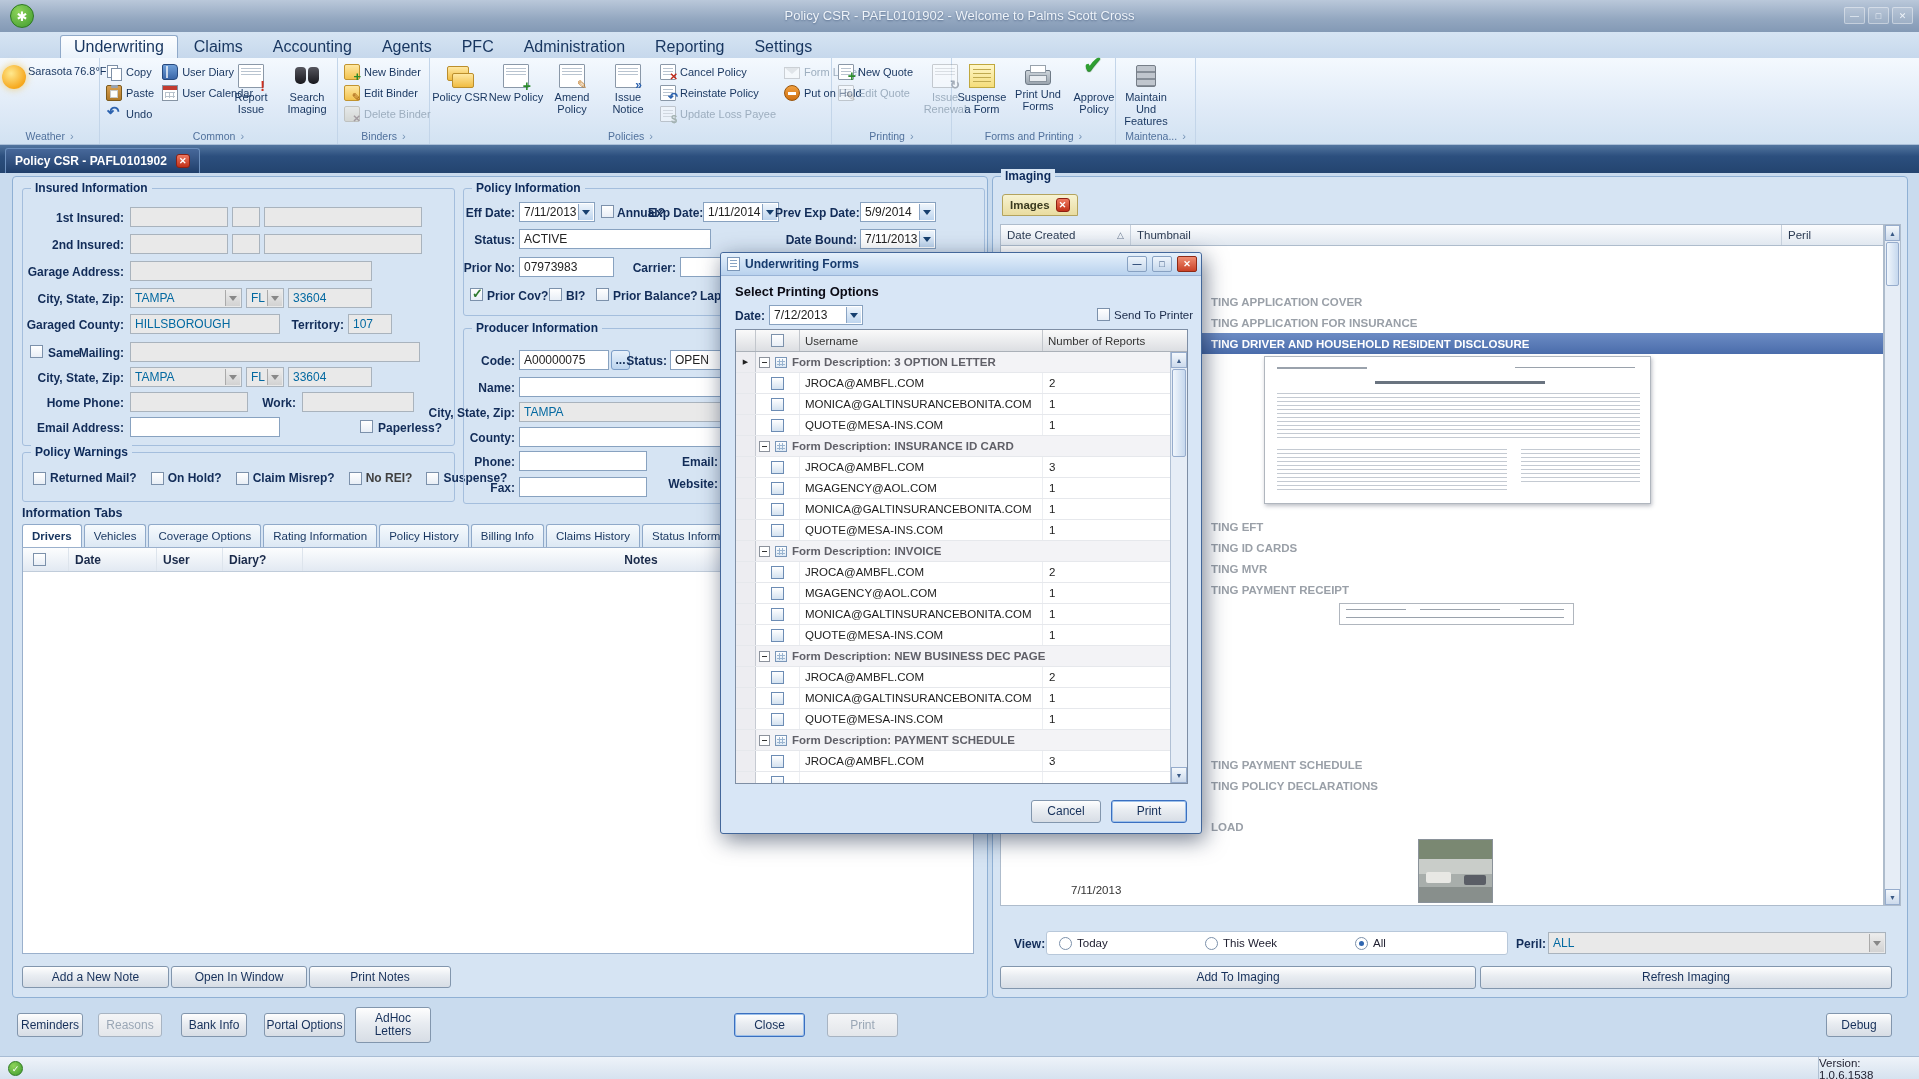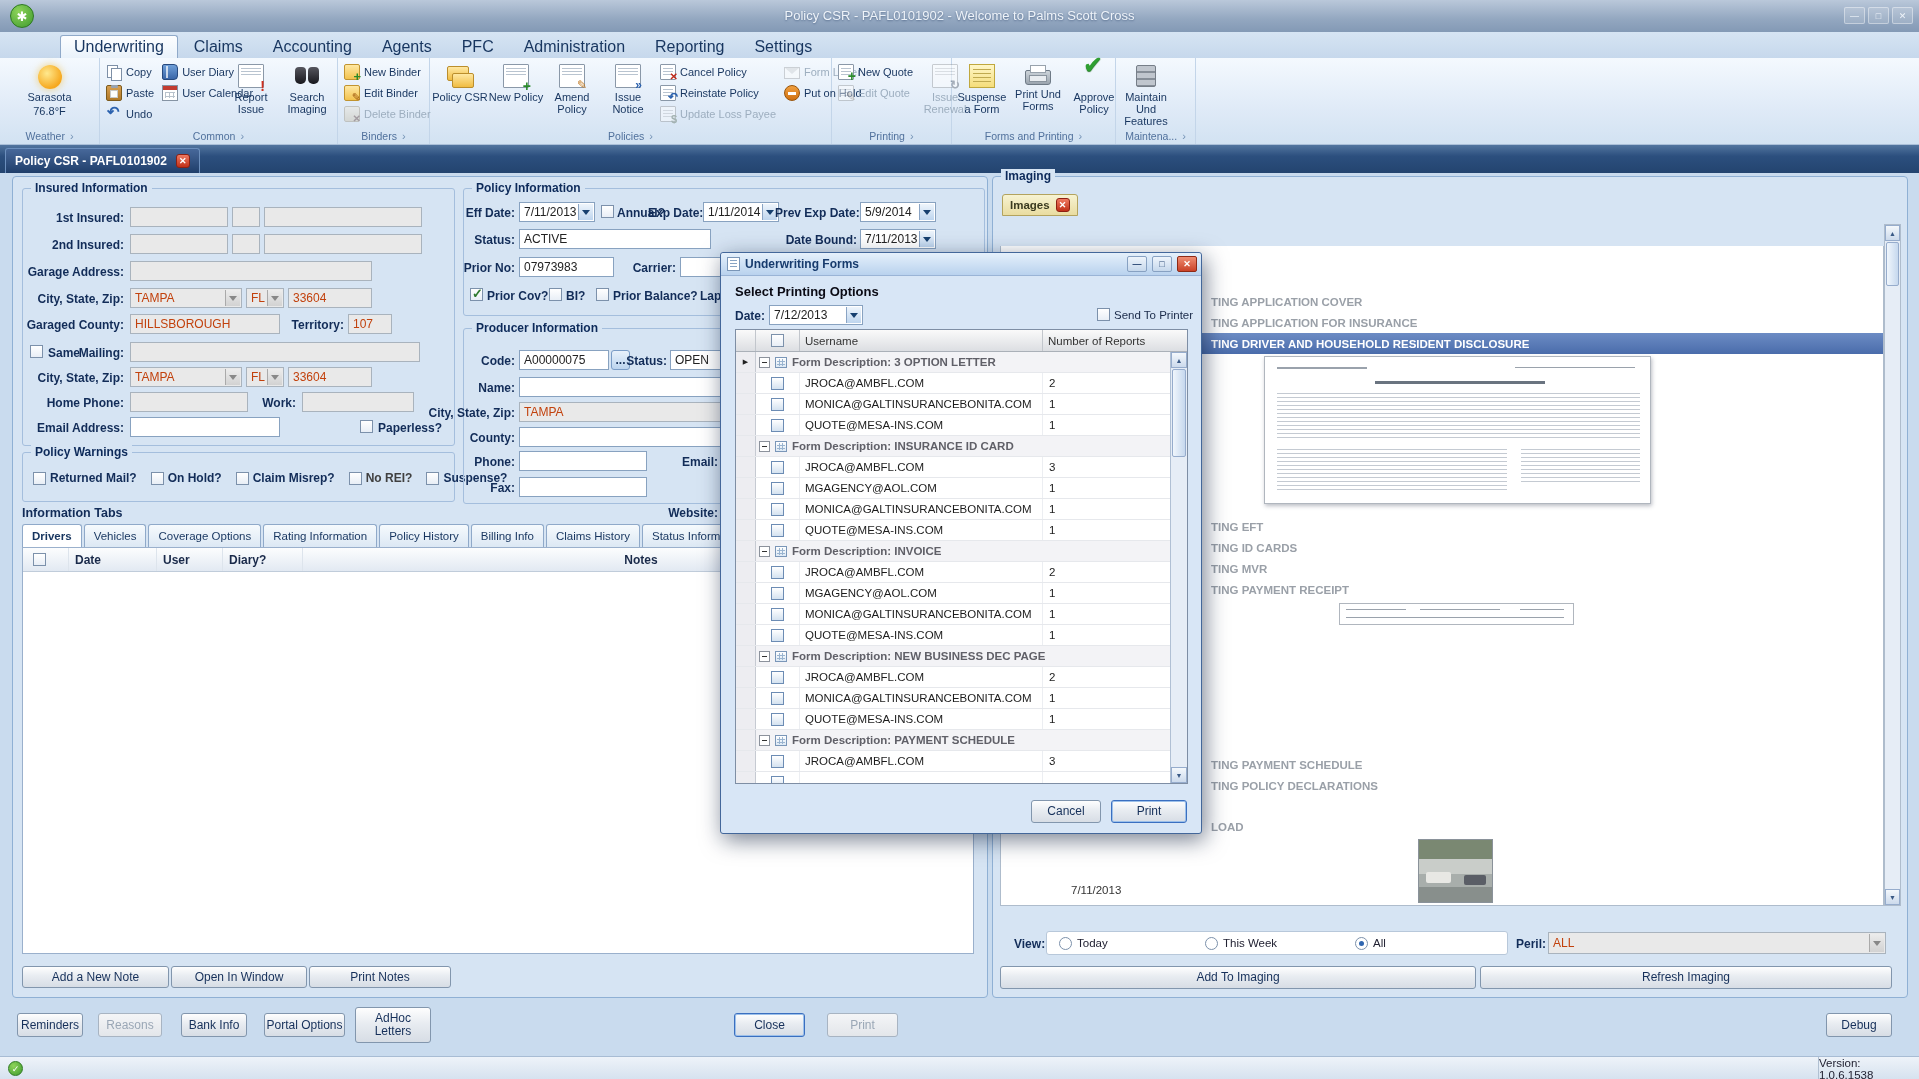--- a/index.html
+++ b/index.html
@@ -22,21 +22,21 @@
 .rg-body{flex:1;display:flex;align-items:flex-start;padding:3px 2px 0 2px;}
 .rg-footer{height:17px;display:flex;align-items:center;justify-content:center;gap:5px;font-size:10.5px;color:#51719c;}
 .rg-footer .chev{font-size:11px;color:#7391b5;}
 .rg-smalls{display:flex;flex-flow:column wrap;height:64px;align-content:flex-start;}
 .rg-larges{display:flex;}
 .rbtn-lg{width:56px;display:flex;flex-direction:column;align-items:center;padding-top:3px;text-align:center;font-size:11px;line-height:12px;color:#17355f;}
 .rbtn-lg .ic{margin-bottom:3px;}
 .rbtn-sm{display:flex;align-items:center;gap:4px;height:21px;padding:0 4px;font-size:11px;color:#17355f;white-space:nowrap;}
 [data-state="disabled"]{color:#9daebf !important;}
 [data-state="disabled"] .ic{opacity:.45;filter:grayscale(80%);}
-.weather-col{width:96px;display:flex;flex-direction:column;align-items:center;gap:2px;padding-top:4px;font-size:11px;color:#17355f;}
+.weather-col{width:96px;display:flex;flex-direction:row;align-items:flex-start;gap:2px;padding-top:4px;font-size:11px;color:#17355f;}
 
 
 .ic{display:inline-block;position:relative;flex:none;}
 .ic16{width:16px;height:16px;}
 .ic24{width:26px;height:24px;}
 .i-sun{width:24px;height:24px;border-radius:50%;background:radial-gradient(circle at 38% 35%,#ffe98e,#f6a81e 70%);box-shadow:0 0 7px 1px rgba(242,193,72,.55);}
 .i-copy::before,.i-copy::after{content:"";position:absolute;width:9px;height:11px;background:#fff;border:1px solid #7d8fa6;}
 .i-copy::before{left:1px;top:1px;}.i-copy::after{left:5px;top:4px;}
 .i-paste{background:linear-gradient(#d8a050,#b07828);border:1px solid #7d5a1c;border-radius:2px;}
 .i-paste::before{content:"";position:absolute;left:3px;top:4px;right:3px;bottom:2px;background:#fdfdfd;border:1px solid #c8c8c8;}
@@ -84,21 +84,21 @@
 
 
 .panel{position:absolute;background:#d6e4f3;border:1px solid #8fb0d4;border-radius:4px;}
 .gbox{position:absolute;border:1px solid #a4bedd;border-radius:3px;}
 .gtitle{position:absolute;top:-8px;left:8px;padding:0 4px;background:#d6e4f3;font-weight:bold;font-size:12px;color:#0d2a5a;white-space:nowrap;}
 
 
 .lbl{position:absolute;font-weight:bold;color:#122c58;font-size:12px;white-space:nowrap;}
 .lbl.ra{text-align:right;}
 .fld{position:absolute;height:20px;background:#fff;border:1px solid #88a2c0;font-size:12px;color:#222;display:flex;align-items:center;padding:0 4px;overflow:hidden;white-space:nowrap;}
-.fld.dis{background:#e9e9e9;border-color:#a9b3bd;color:#c2410c;}
+.fld.dis{background:#e9e9e9;border-color:#a9b3bd;color:#0369a1;}
 .combo{padding-right:18px;}
 .dd{position:absolute;top:1px;right:1px;bottom:1px;width:15px;background:linear-gradient(#eef5fc,#bed5ee);border-left:1px solid #8aa4c4;display:flex;align-items:center;justify-content:center;}
 .dd i{width:0;height:0;border:4px solid transparent;border-top:5px solid #17406f;margin-top:5px;}
 .fld.dis .dd{background:linear-gradient(#ececec,#d2d2d2);border-left-color:#aaa;}
 .fld.dis .dd i{border-top-color:#888;}
 .cb{width:13px;height:13px;background:linear-gradient(#fff,#e8eef6);border:1px solid #7c91ab;display:inline-block;flex:none;position:relative;}
 .cb.on::after{content:"✓";position:absolute;left:1px;top:-3px;font-size:13px;font-weight:bold;color:#2f7a2f;}
 .rb{width:13px;height:13px;border-radius:50%;background:#fff;border:1px solid #7c91ab;display:inline-block;flex:none;position:relative;}
 .rb.on::after{content:"";position:absolute;left:3px;top:3px;width:5px;height:5px;border-radius:50%;background:#2f66b0;}
 .btn{position:absolute;display:flex;align-items:center;justify-content:center;background:linear-gradient(#fefefe,#e8ecf1 45%,#d7dde5);border:1px solid #8296ad;border-radius:3px;font-size:12px;color:#16305a;text-align:center;line-height:13px;}
@@ -665,26 +665,38 @@
       <span>TAMPA</span>
     </div>
   <div class="lbl ra" style="left:465px;top:431px;width:50px;">County:</div>
   <div class="fld" style="left:519px;top:427px;width:416px;"></div>
   <div class="lbl ra" style="left:465px;top:455px;width:50px;">Phone:</div>
   <div class="fld" style="left:519px;top:451px;width:128px;"></div>
   <div class="lbl ra" style="left:676px;top:455px;width:42px;">Email:</div>
   <div class="fld" style="left:722px;top:451px;width:213px;"></div>
   <div class="lbl ra" style="left:465px;top:481px;width:50px;">Fax:</div>
   <div class="fld" style="left:519px;top:477px;width:128px;"></div>
-  <div class="lbl ra" style="left:662px;top:506px;width:56px;">Website:</div>
+  <div class="lbl ra" style="left:662px;top:477px;width:56px;">Website:</div>
   <div class="fld" style="left:722px;top:477px;width:213px;"></div>
 
   <div class="imgtab" style="left:1002px;top:194px;">
     <span>Images</span>
     <span class="tab-x">✕</span>
+  </div>
+  <div class="ihead" style="left:1000px;top:224px;width:884px;">
+    <div style="width:130px;">
+        <span>Date Created</span>
+        <span class="sort-glyph">△</span>
+      </div>
+    <div style="width:651px;">
+        <span>Thumbnail</span>
+      </div>
+    <div style="flex:1;border-right:none;">
+        <span>Peril</span>
+      </div>
   </div>
   <div class="ilist" style="left:1000px;top:246px;width:884px;height:660px;">
     <div class="img-row" style="top:45px;">TING APPLICATION COVER</div>
     <div class="img-row" style="top:66px;">TING APPLICATION FOR INSURANCE</div>
     <div class="img-row" data-state="selected" style="top:87px;">TING DRIVER AND HOUSEHOLD RESIDENT DISCLOSURE</div>
     <div class="docthumb" style="left:263px;top:110px;width:387px;height:148px;">
       <div class="tline" style="left:12px;top:10px;width:90px;"></div>
       <div class="tline" style="left:250px;top:10px;width:120px;height:1px;"></div>
       <div class="tline" style="left:110px;top:24px;width:170px;height:3px;background:#6a7480;"></div>
       <div class="tpara" style="left:12px;top:36px;width:363px;height:48px;"></div>

